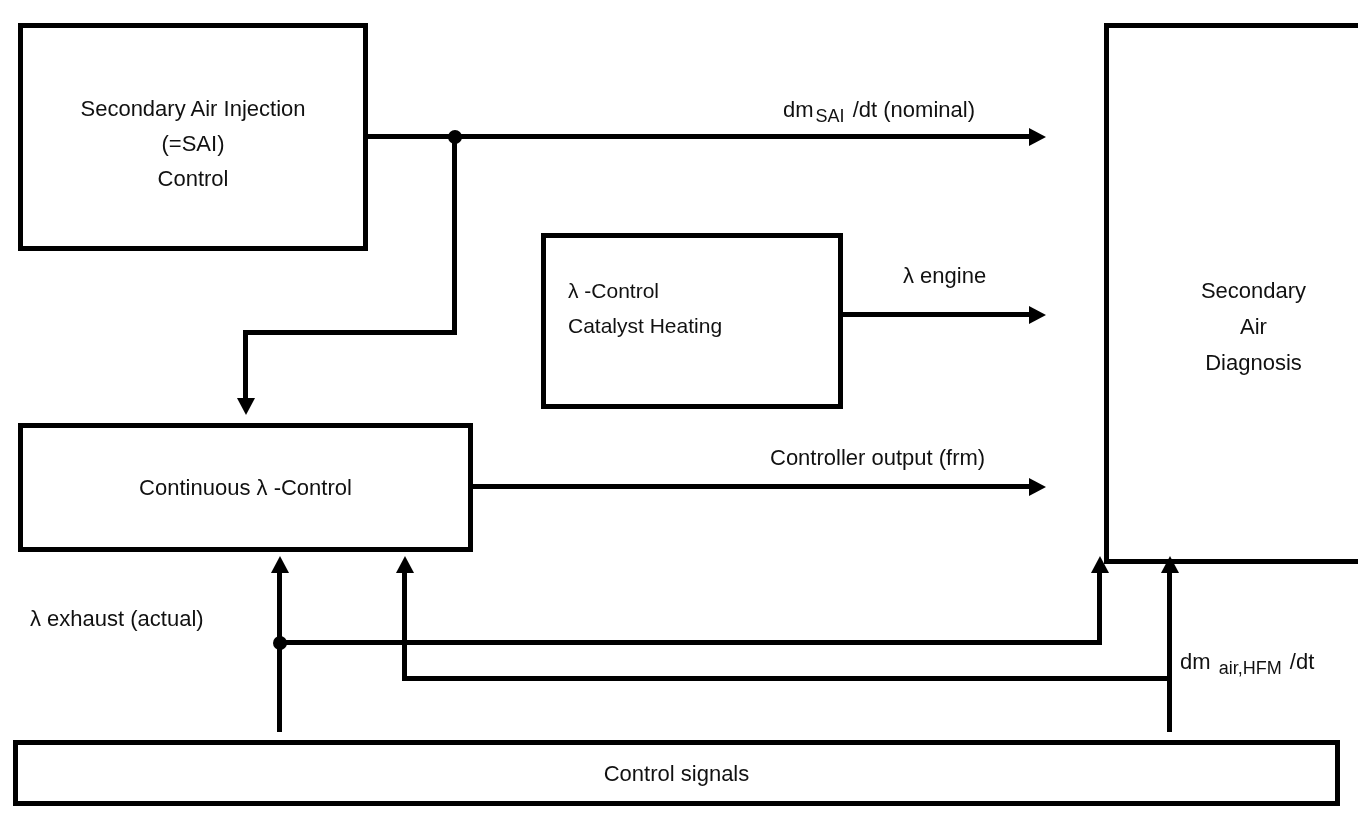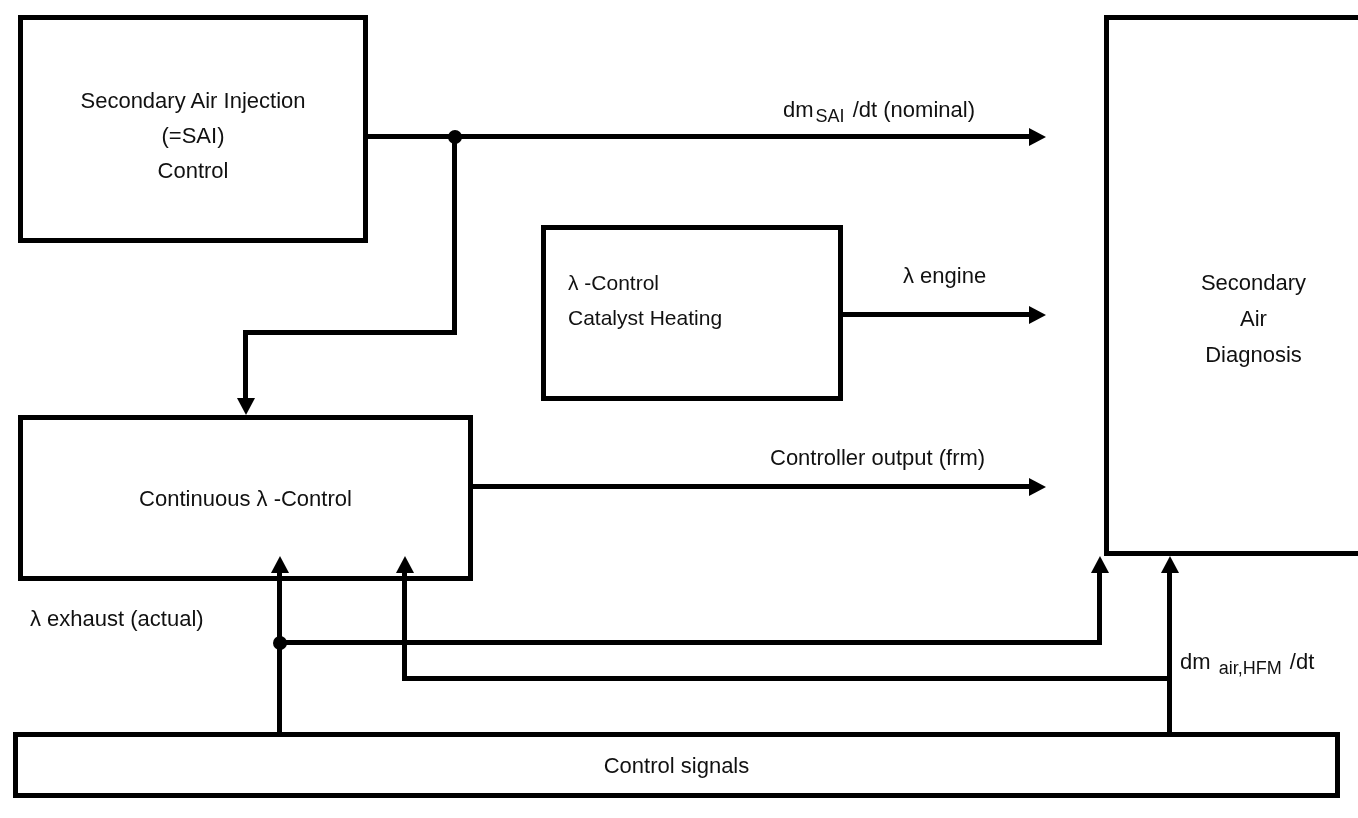--- a/index.html
+++ b/index.html
@@ -19,20 +19,21 @@
   .box {
     position: absolute;
     box-sizing: border-box;
     border: 5px solid #000000;
     background: #ffffff;
     display: flex;
     flex-direction: column;
     justify-content: center;
     font-size: 22px;
     line-height: 35px;
+    margin-top: 8px;
   }
   .box.center { align-items: center; text-align: center; }
   .box.leftalign { align-items: flex-start; text-align: left; padding-left: 22px; }
   .line {
     position: absolute;
     background: #000000;
   }
   .dot {
     position: absolute;
     width: 14px;
@@ -87,21 +88,21 @@
     <div>λ -Control</div>
     <div>Catalyst Heating</div>
   </div>
 
   <div class="box center" style="left:1104px; top:15px; width:299px; height:541px; line-height:36px; padding-top:50px; justify-content:flex-start;">
     <div style="margin-top:195px;">Secondary</div>
     <div>Air</div>
     <div>Diagnosis</div>
   </div>
 
-  <div class="box center" style="left:18px; top:415px; width:455px; height:166px;">
+  <div class="box center" style="left:18px; top:415px; width:455px; height:129px;">
     <div>Continuous λ -Control</div>
   </div>
 
   <div class="box center" style="left:13px; top:732px; width:1327px; height:66px;">
     <div>Control signals</div>
   </div>
 
   <div class="line" style="left:368px; top:134px; width:662px; height:5px;"></div>
   <div class="arrow right" style="left:1029px; top:128px;"></div>
   <div class="dot" style="left:448px; top:130px;"></div>

